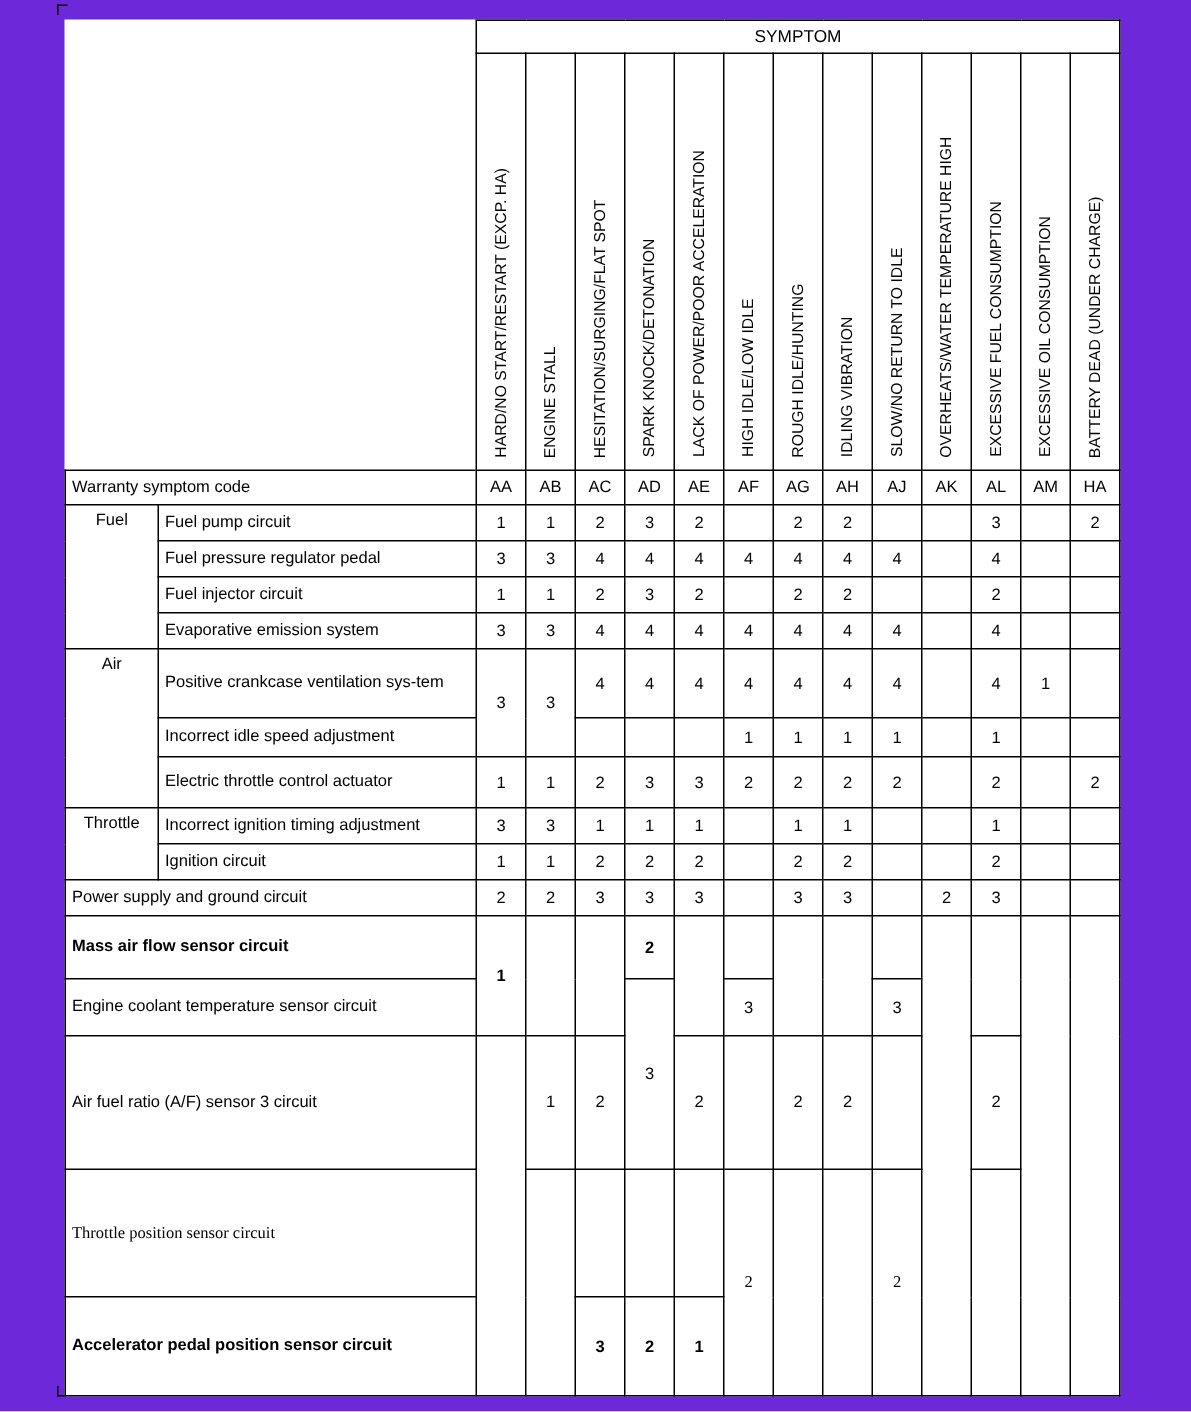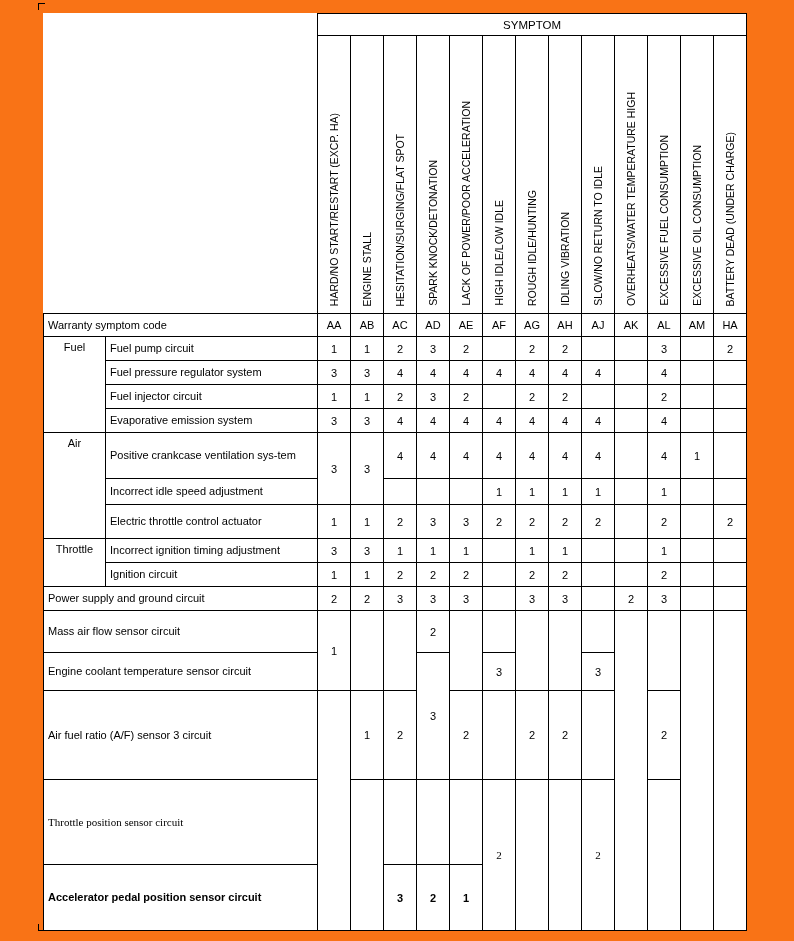--- a/index.html
+++ b/index.html
@@ -2,21 +2,21 @@
 <html><head>
 <meta charset="utf-8">
 <style>
   * { margin: 0; padding: 0; box-sizing: border-box; }
   html, body { background: #ffffff; }
   body {
     width: 794px; height: 941px;
     font-family: "Liberation Sans", sans-serif;
     color: #000;
   }
-  .page { position: relative; width: 794px; height: 941px; background: #f97316; overflow: hidden; }
+  .page { position: relative; width: 794px; height: 941px; background: #6d28d9; overflow: hidden; }
 
   .crop { position: absolute; width: 7px; height: 7px; }
   .crop.tl { left: 38px; top: 3px;  border-left: 1px solid #000; border-top: 1px solid #000; }
   .crop.bl { left: 38px; top: 924px; border-left: 1px solid #000; border-bottom: 1px solid #000; }
 
   table.symptom {
     position: absolute; left: 43px; top: 13px;
     border-collapse: collapse; table-layout: fixed; width: 703px;
     background: #fff;
   }
@@ -99,21 +99,21 @@
           <td class="val"></td>
           <td class="val">2</td>
           <td class="val">2</td>
           <td class="val"></td>
           <td class="val"></td>
           <td class="val">3</td>
           <td class="val"></td>
           <td class="val">2</td>
         </tr>
         <tr style="height: 24px;">
-          <td class="item">Fuel pressure regulator system</td>
+          <td class="item">Fuel pressure regulator pedal</td>
           <td class="val">3</td>
           <td class="val">3</td>
           <td class="val">4</td>
           <td class="val">4</td>
           <td class="val">4</td>
           <td class="val">4</td>
           <td class="val">4</td>
           <td class="val">4</td>
           <td class="val">4</td>
           <td class="val"></td>
@@ -242,21 +242,21 @@
           <td class="val">3</td>
           <td class="val"></td>
           <td class="val">3</td>
           <td class="val">3</td>
           <td class="val"></td>
           <td class="val">2</td>
           <td class="val">3</td>
           <td class="val"></td>
           <td class="val"></td>
         </tr>
-        <tr style="height: 42px;">
+        <tr style="height: 42px; font-weight: bold;">
           <td class="item" colspan="2">Mass air flow sensor circuit</td>
           <td class="val" rowspan="2">1</td>
           <td class="val" rowspan="2"></td>
           <td class="val" rowspan="2"></td>
           <td class="val">2</td>
           <td class="val" rowspan="2"></td>
           <td class="val"></td>
           <td class="val" rowspan="2"></td>
           <td class="val" rowspan="2"></td>
           <td class="val"></td>

